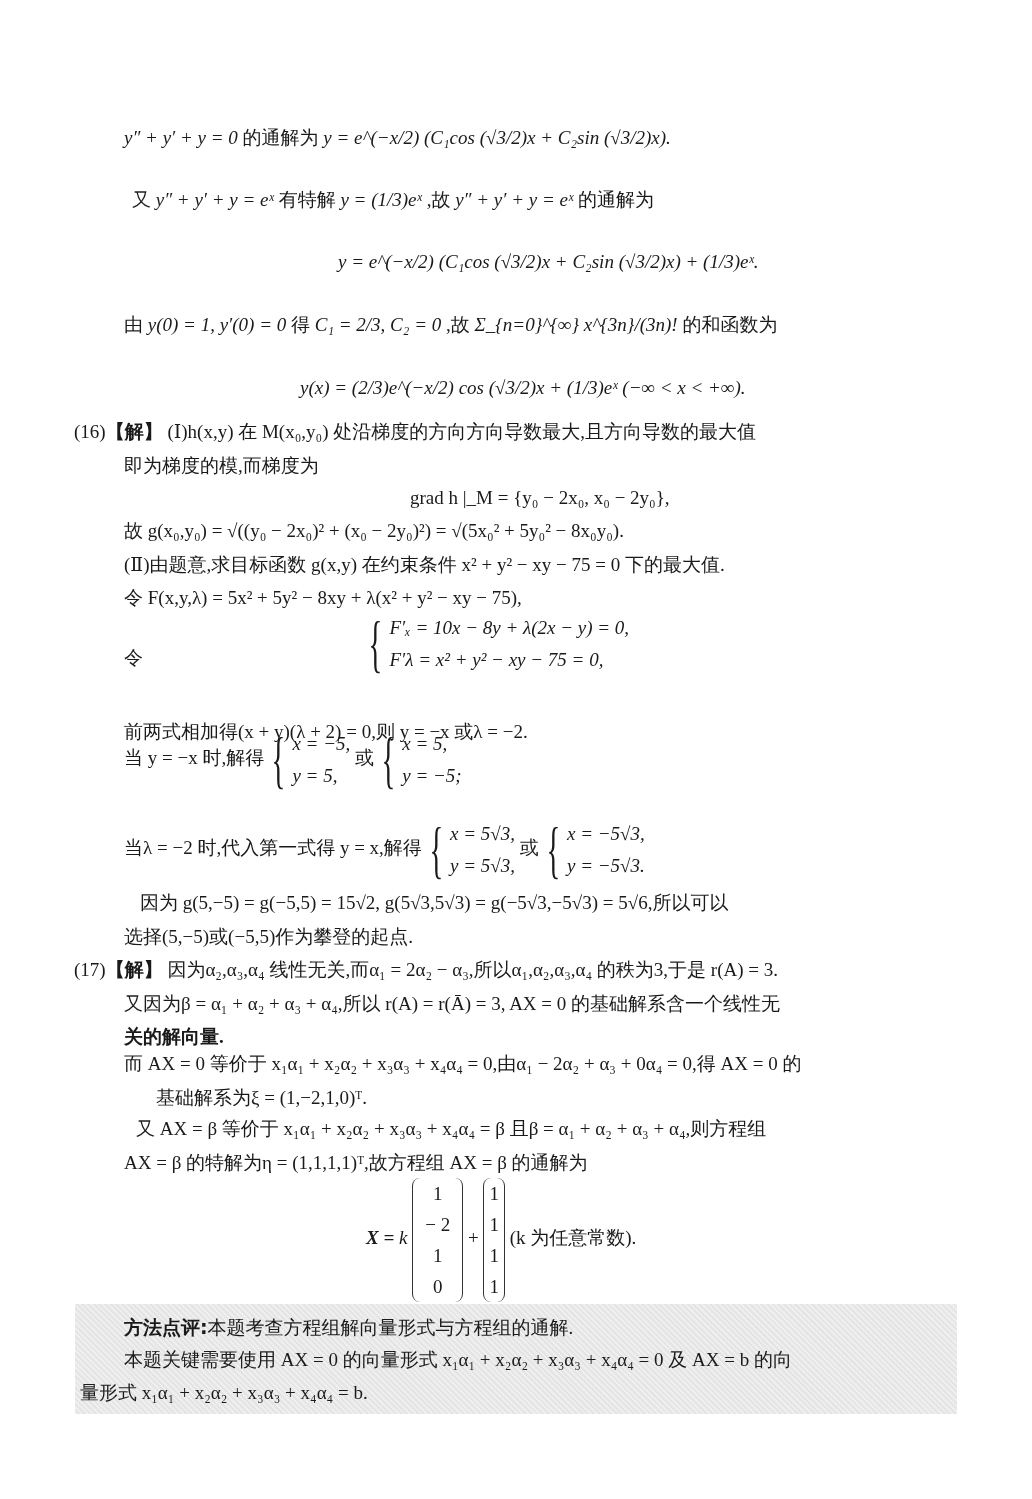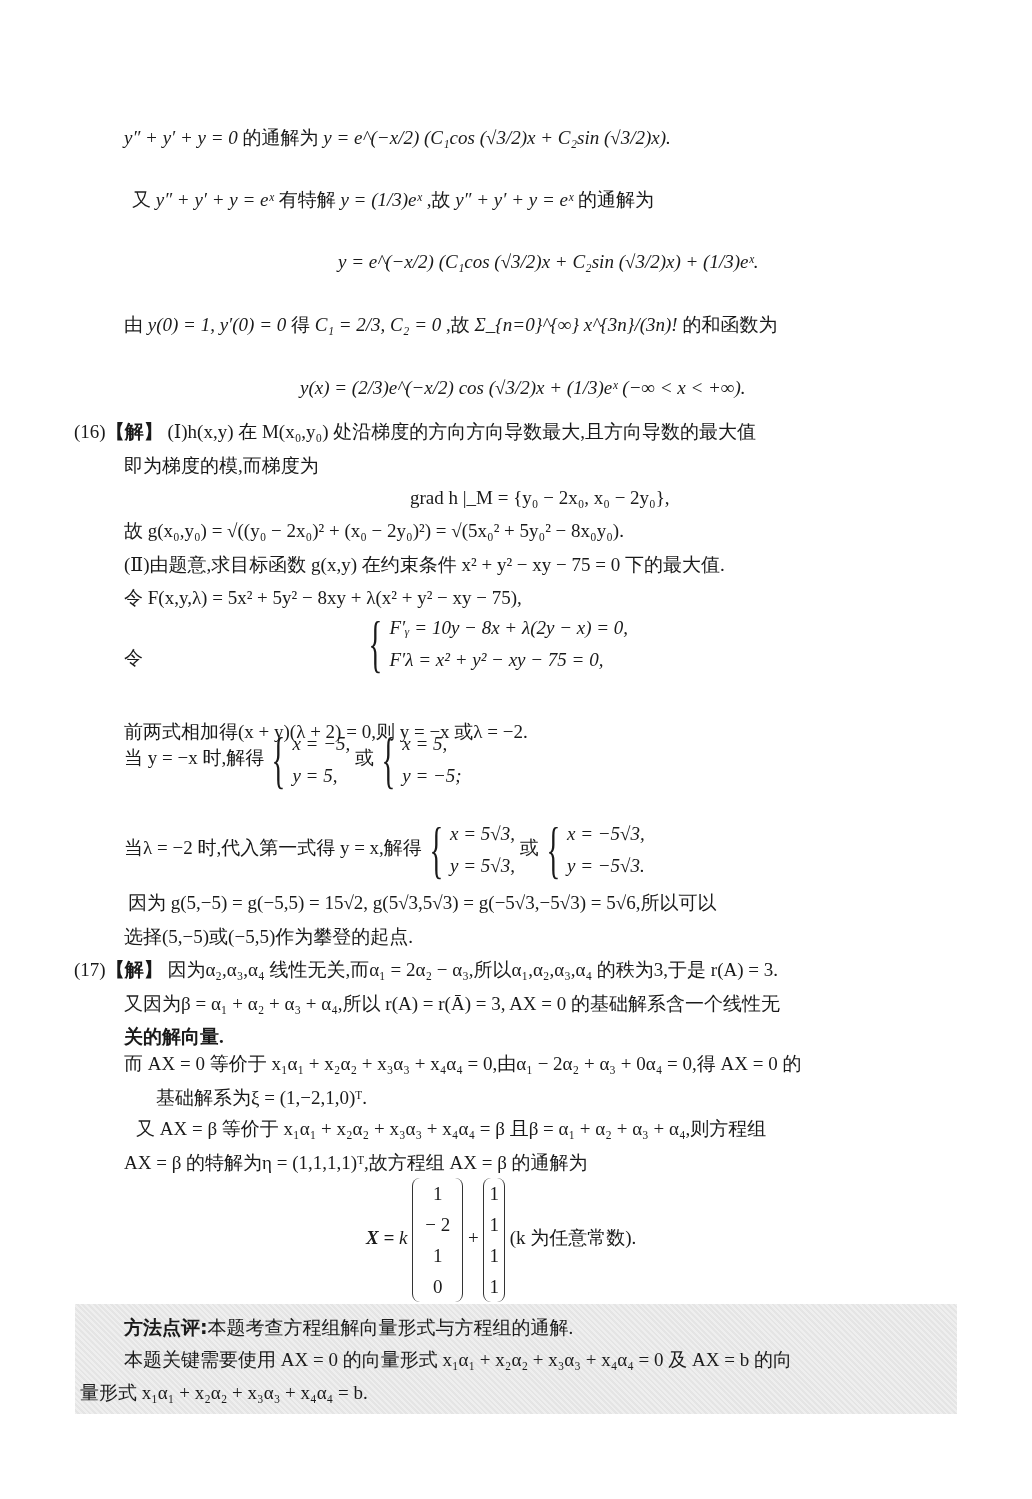--- a/index.html
+++ b/index.html
@@ -65,21 +65,21 @@
   <span>grad h |_M = {y₀ − 2x₀, x₀ − 2y₀},</span>
 </div>
 <div class="ln" style="left:124px;top:521px;">故 g(x₀,y₀) = √((y₀ − 2x₀)² + (x₀ − 2y₀)²) = √(5x₀² + 5y₀² − 8x₀y₀).</div>
 <div class="ln" style="left:124px;top:555px;">(Ⅱ)由题意,求目标函数 g(x,y) 在约束条件 x² + y² − xy − 75 = 0 下的最大值.</div>
 <div class="ln" style="left:124px;top:588px;">令 F(x,y,λ) = 5x² + 5y² − 8xy + λ(x² + y² − xy − 75),</div>
 
 <div class="ln" style="left:124px;top:648px;">令</div>
 <div class="ln" style="left:366px;top:612px;">
   <span class="brace">{</span>
   <span class="sys m">
-    <div>F′ᵧ = 10y − 8x + λ(2y − x) = 0,</div>
+    <div>F′ₓ = 10x − 8y + λ(2x − y) = 0,</div>
     <div>F′λ = x² + y² − xy − 75 = 0,</div>
   </span>
 </div>
 
 <div class="ln" style="left:124px;top:722px;">前两式相加得(x + y)(λ + 2) = 0,则 y = −x 或λ = −2.</div>
 
 <div class="ln" style="left:124px;top:728px;">
   <span>当 y = −x 时,解得</span>
   <span class="brace">{</span>
   <span class="sys m">
@@ -102,21 +102,21 @@
     <div>y = 5√3,</div>
   </span>
   <span>或</span>
   <span class="brace">{</span>
   <span class="sys m">
     <div>x = −5√3,</div>
     <div>y = −5√3.</div>
   </span>
 </div>
 
-<div class="ln" style="left:128px;top:893px;">因为 g(5,−5) = g(−5,5) = 15√2, g(5√3,5√3) = g(−5√3,−5√3) = 5√6,所以可以</div>
+<div class="ln" style="left:140px;top:893px;">因为 g(5,−5) = g(−5,5) = 15√2, g(5√3,5√3) = g(−5√3,−5√3) = 5√6,所以可以</div>
 <div class="ln" style="left:124px;top:927px;">选择(5,−5)或(−5,5)作为攀登的起点.</div>
 
 <div class="ln" style="left:74px;top:960px;">
   <span>(17)</span><span class="hei">【解】</span>
   <span>因为α₂,α₃,α₄ 线性无关,而α₁ = 2α₂ − α₃,所以α₁,α₂,α₃,α₄ 的秩为3,于是 r(A) = 3.</span>
 </div>
 <div class="ln" style="left:124px;top:994px;">又因为β = α₁ + α₂ + α₃ + α₄,所以 r(A) = r(Ā) = 3, AX = 0 的基础解系含一个线性无</div>
 <div class="ln" style="left:124px;top:1027px;font-weight:bold;">关的解向量.</div>
 <div class="ln" style="left:124px;top:1054px;">而 AX = 0 等价于 x₁α₁ + x₂α₂ + x₃α₃ + x₄α₄ = 0,由α₁ − 2α₂ + α₃ + 0α₄ = 0,得 AX = 0 的</div>
 <div class="ln" style="left:124px;top:1088px;margin-left:32px;">基础解系为ξ = (1,−2,1,0)ᵀ.</div>

